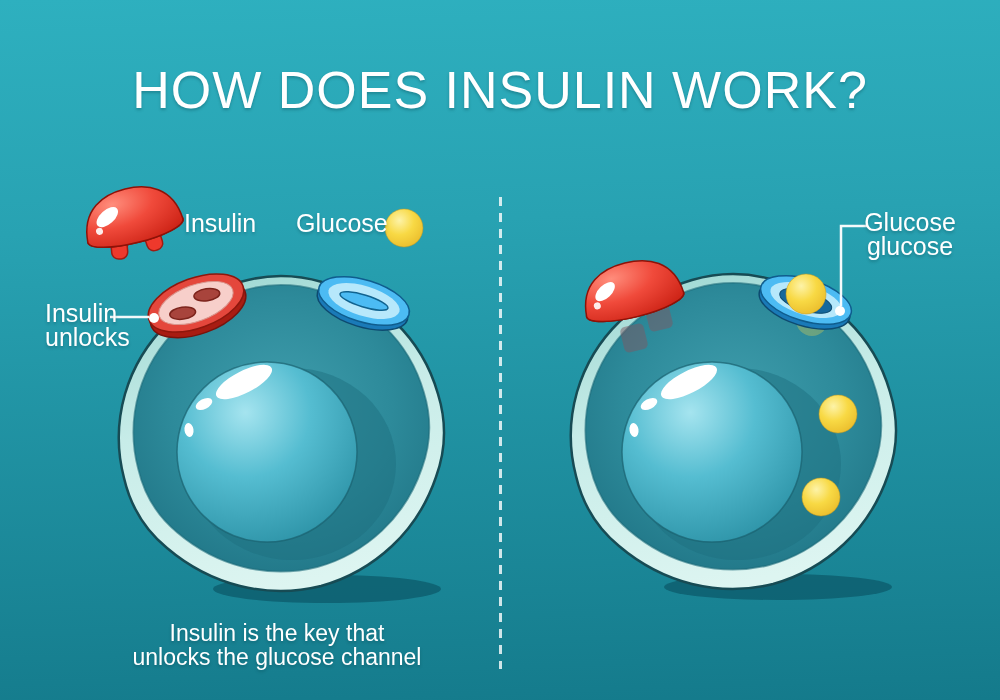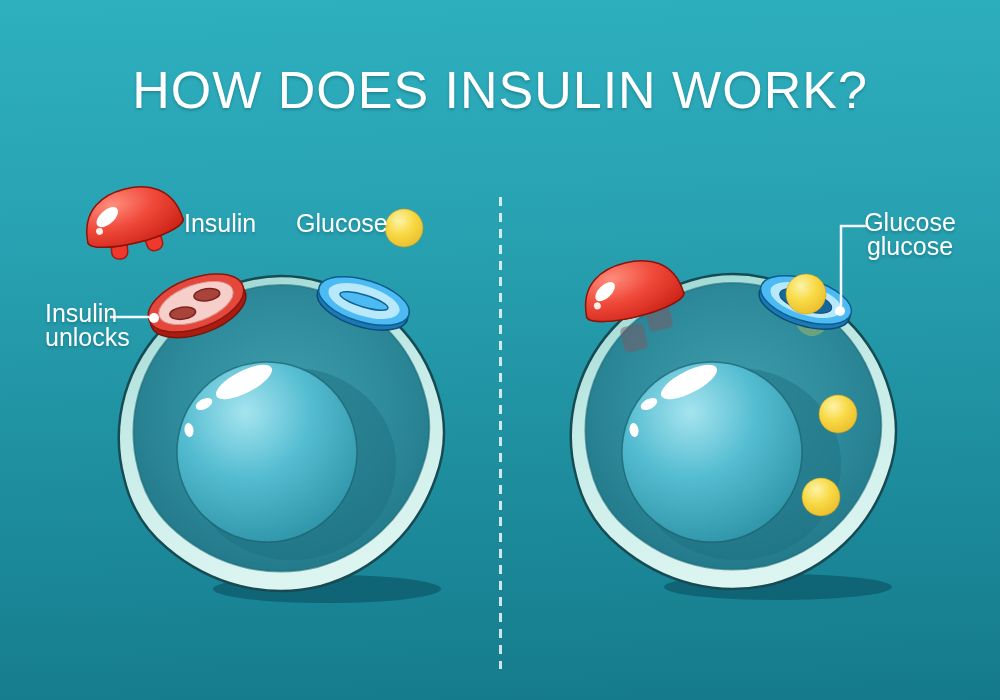--- a/index.html
+++ b/index.html
@@ -146,17 +146,21 @@
   <div class="txt lbl receptor-lbl">
     <div>Insulin</div>
     <div>unlocks</div>
   </div>
 
   <div class="txt lbl channel-lbl">
     <div>Glucose</div>
     <div>glucose</div>
   </div>
 
+  <div class="txt caption caption-left">
+    <div>Insulin is the key that</div>
+    <div>unlocks the glucose channel</div>
+  </div>
 
   <div class="txt caption caption-right">
   </div>
 
 </div>
 
 </body></html>

